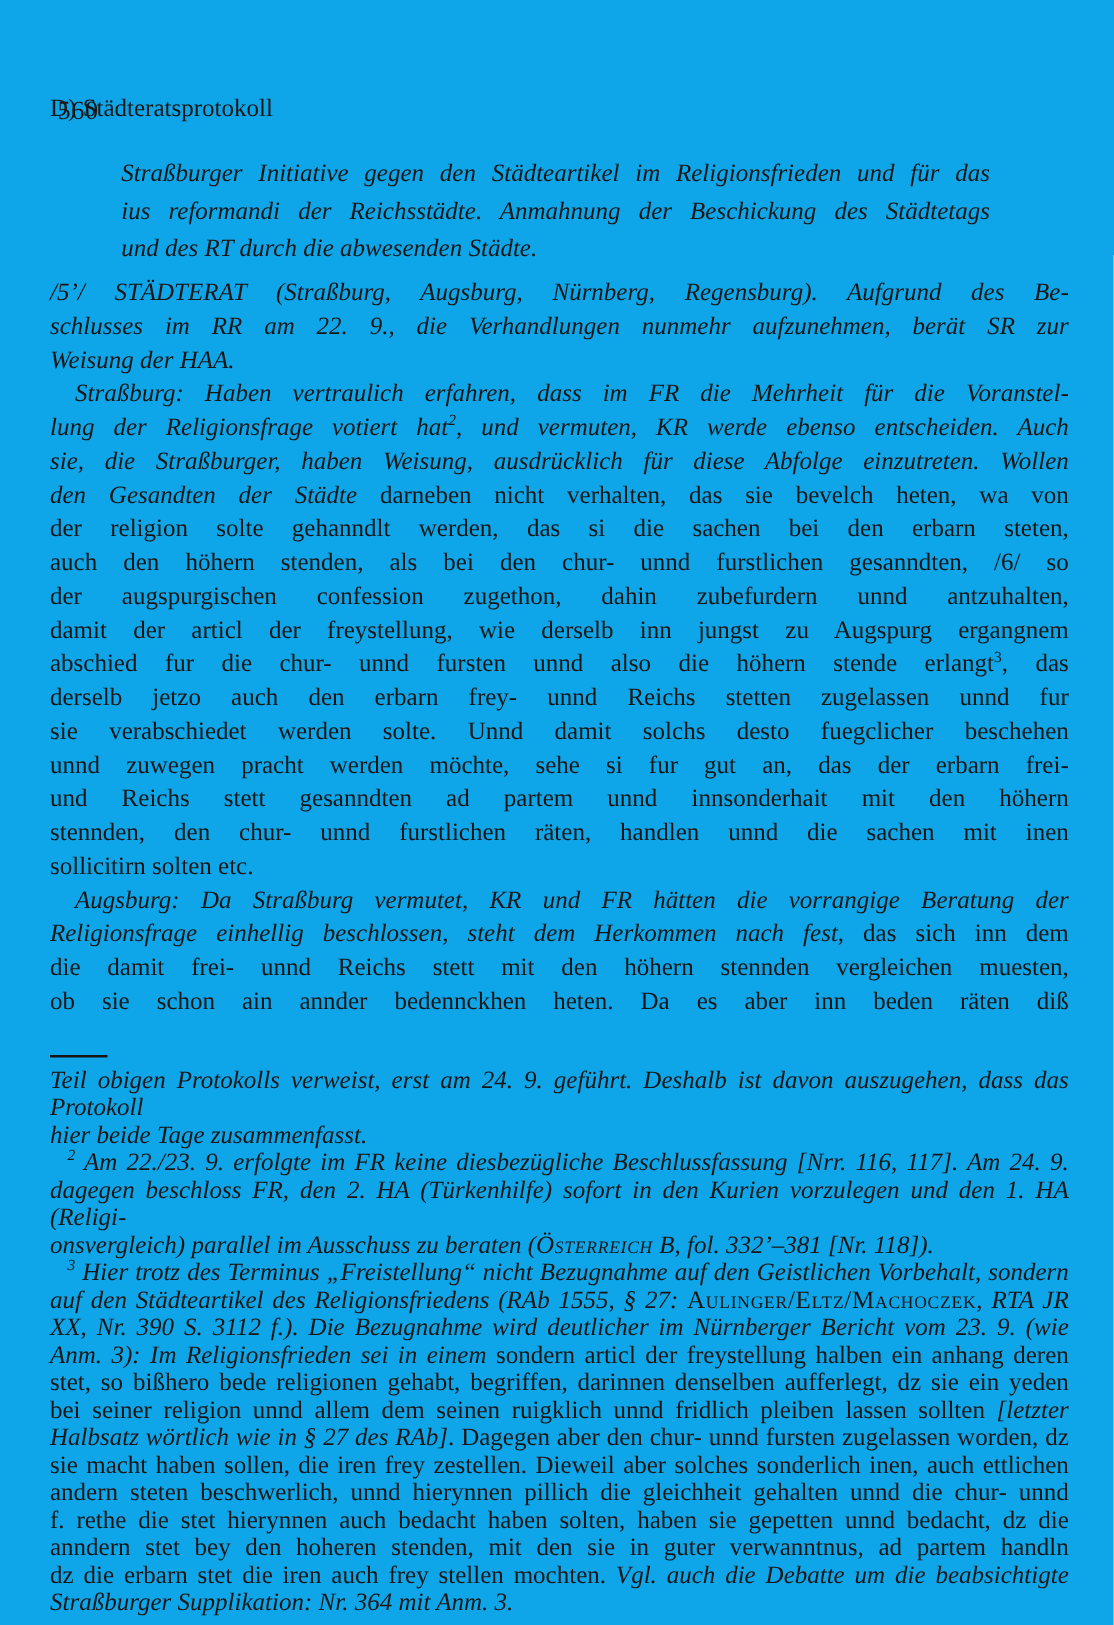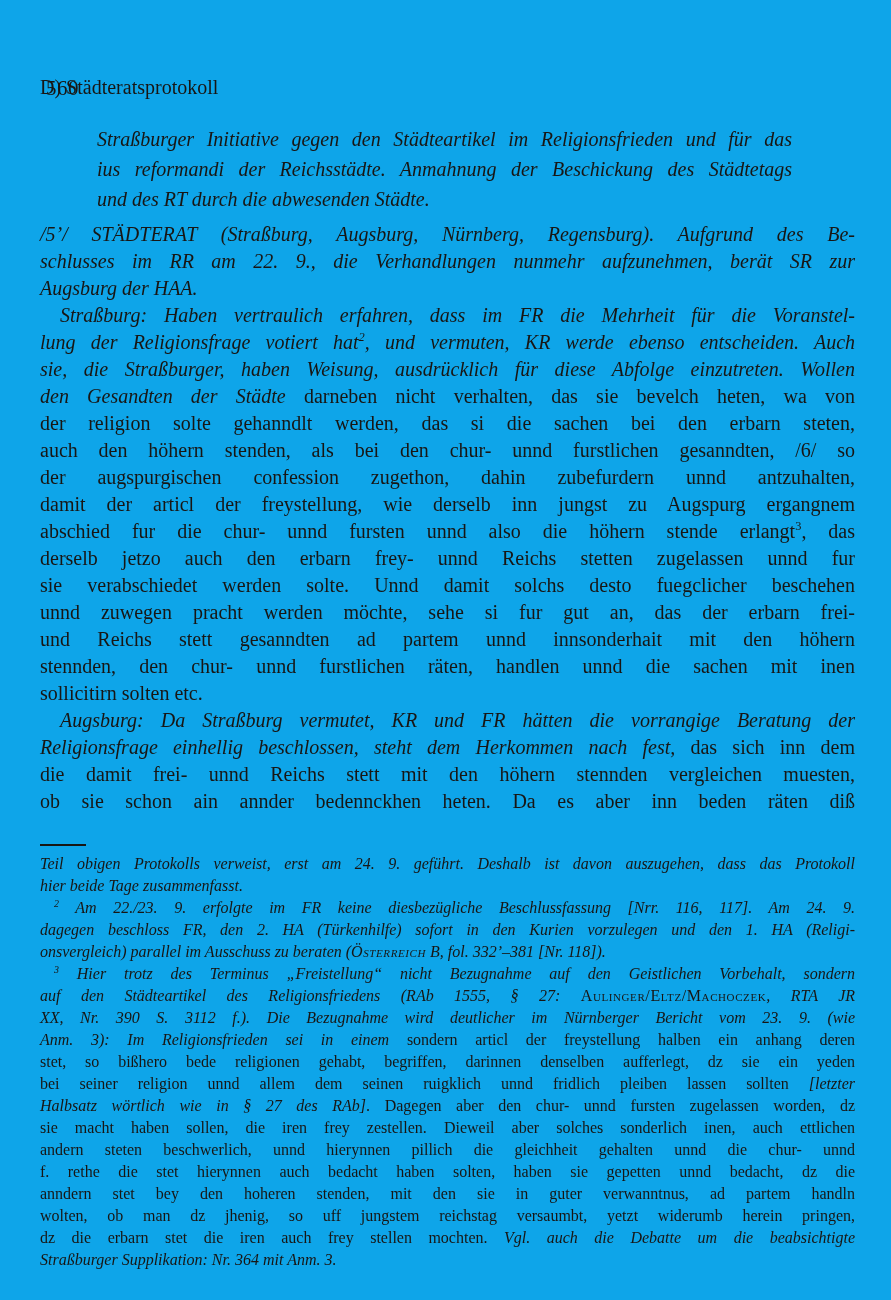--- a/index.html
+++ b/index.html
@@ -26,21 +26,21 @@
   
   .summary { margin:20px 63px 0 57px; font-size:20px; line-height:30px; }
 
   
   .para { font-size:20px; line-height:27px; }
   .para-session { margin-top:7px; }
   .indent1 .line:first-child { text-indent:20px; }
 
   
   .fnsep { margin-top:29px; width:46px; border-top:2px solid #181614; }
-  .footnotes { margin-top:7px; font-size:16px; line-height:22px; }
+  .footnotes { margin-top:7px; font-size:20px; line-height:22px; }
   .fnblock .line { text-align:justify; text-align-last:justify; }
   .fnblock .line:last-child { text-align-last:left; }
   .fnp .line:first-child { text-indent:14px; }
 
   
   .i   { font-style:italic; }
   .r   { font-style:normal; }
   .sc  { font-variant:small-caps; letter-spacing:0.6px; font-style:normal; }
   .isc { font-variant:small-caps; letter-spacing:0.6px; font-style:italic; }
   sup  { font-size:0.62em; vertical-align:super; line-height:0; }
@@ -60,21 +60,21 @@
 
     <div class="summary tblock">
         <div class="line"><span class="i">Straßburger Initiative gegen den Städteartikel im Religionsfrieden und für das</span></div>
         <div class="line"><span class="i">ius reformandi der Reichsstädte. Anmahnung der Beschickung des Städtetags</span></div>
         <div class="line"><span class="i">und des RT durch die abwesenden Städte.</span></div>
       </div>
 
     <div class="para para-session tblock">
         <div class="line"><span class="i">/5’/ STÄDTERAT (Straßburg, Augsburg, Nürnberg, Regensburg). Aufgrund des Be-</span></div>
         <div class="line"><span class="i">schlusses im RR am 22. 9., die Verhandlungen nunmehr aufzunehmen, berät SR zur</span></div>
-        <div class="line"><span class="i">Augsburg der HAA.</span></div>
+        <div class="line"><span class="i">Weisung der HAA.</span></div>
       </div>
 
     <div class="para tblock indent1">
         <div class="line"><span class="i">Straßburg: Haben vertraulich erfahren, dass im FR die Mehrheit für die Voranstel-</span></div>
         <div class="line"><span class="i">lung der Religionsfrage votiert hat</span><sup class="isup">2</sup><span class="i">, und vermuten, KR werde ebenso entscheiden. Auch</span></div>
         <div class="line"><span class="i">sie, die Straßburger, haben Weisung, ausdrücklich für diese Abfolge einzutreten. Wollen</span></div>
         <div class="line"><span class="i">den Gesandten der Städte </span><span class="r">darneben nicht verhalten, das sie bevelch heten, wa von</span></div>
         <div class="line"><span class="r">der religion solte gehanndlt werden, das si die sachen bei den erbarn steten,</span></div>
         <div class="line"><span class="r">auch den höhern stenden, als bei den chur- unnd furstlichen gesanndten, /6/ so</span></div>
         <div class="line"><span class="r">der augspurgischen confession zugethon, dahin zubefurdern unnd antzuhalten,</span></div>
@@ -112,20 +112,19 @@
           <div class="line"><span class="i">auf den Städteartikel des Religionsfriedens (RAb 1555, § 27: </span><span class="sc">Aulinger/Eltz/Machoczek</span><span class="i">, RTA JR</span></div>
           <div class="line"><span class="i">XX, Nr. 390 S. 3112 f.). Die Bezugnahme wird deutlicher im Nürnberger Bericht vom 23. 9. (wie</span></div>
           <div class="line"><span class="i">Anm. 3): Im Religionsfrieden sei in einem </span><span class="r">sondern articl der freystellung halben ein anhang deren</span></div>
           <div class="line"><span class="r">stet, so bißhero bede religionen gehabt, begriffen, darinnen denselben aufferlegt, dz sie ein yeden</span></div>
           <div class="line"><span class="r">bei seiner religion unnd allem dem seinen ruigklich unnd fridlich pleiben lassen sollten </span><span class="i">[letzter</span></div>
           <div class="line"><span class="i">Halbsatz wörtlich wie in § 27 des RAb]</span><span class="r">. Dagegen aber den chur- unnd fursten zugelassen worden, dz</span></div>
           <div class="line"><span class="r">sie macht haben sollen, die iren frey zestellen. Dieweil aber solches sonderlich inen, auch ettlichen</span></div>
           <div class="line"><span class="r">andern steten beschwerlich, unnd hierynnen pillich die gleichheit gehalten unnd die chur- unnd</span></div>
           <div class="line"><span class="r">f. rethe die stet hierynnen auch bedacht haben solten, haben sie gepetten unnd bedacht, dz die</span></div>
           <div class="line"><span class="r">anndern stet bey den hoheren stenden, mit den sie in guter verwanntnus, ad partem handln</span></div>
-          <div class="line"><span class="r">wolten, ob man dz jhenig, so uff jungstem reichstag versaumbt, yetzt widerumb herein pringen,</span></div>
           <div class="line"><span class="r">dz die erbarn stet die iren auch frey stellen mochten. </span><span class="i">Vgl. auch die Debatte um die beabsichtigte</span></div>
           <div class="line"><span class="i">Straßburger Supplikation: Nr. 364 mit Anm. 3.</span></div>
         </div>
     </div>
 
   </div>
 </div>
 
 </body></html>

